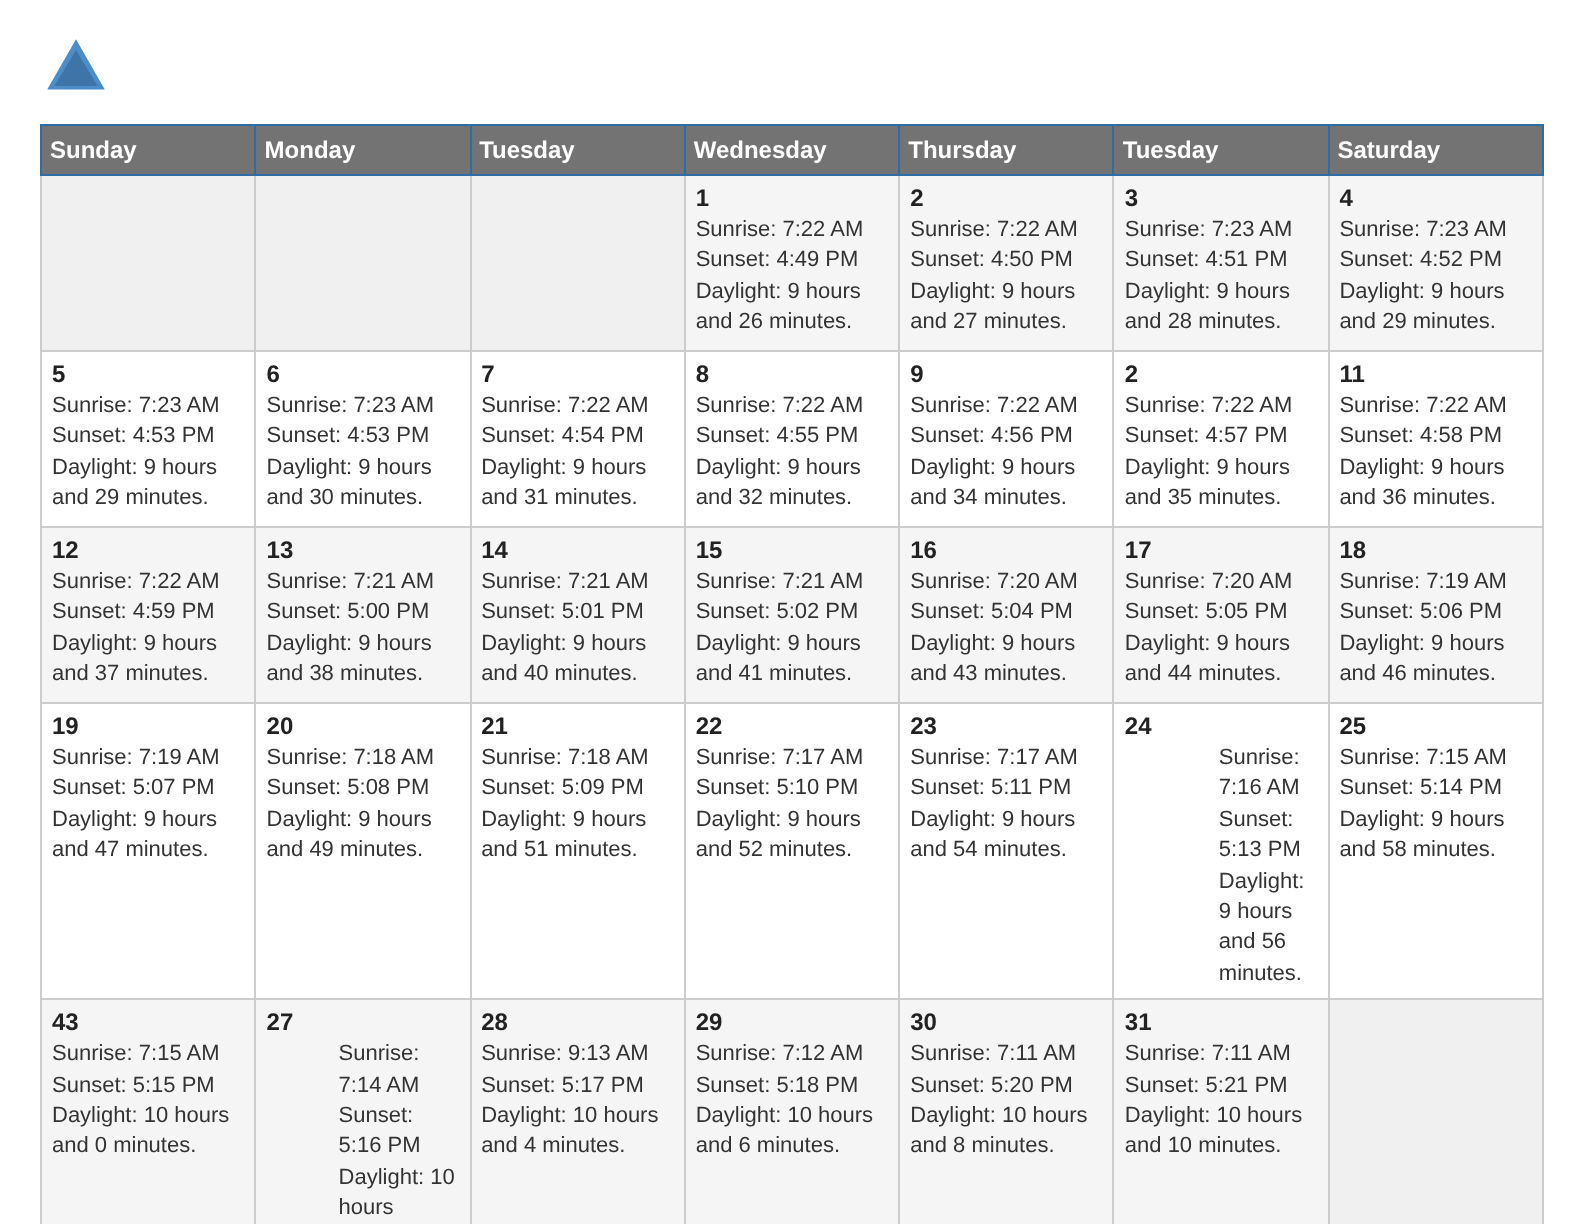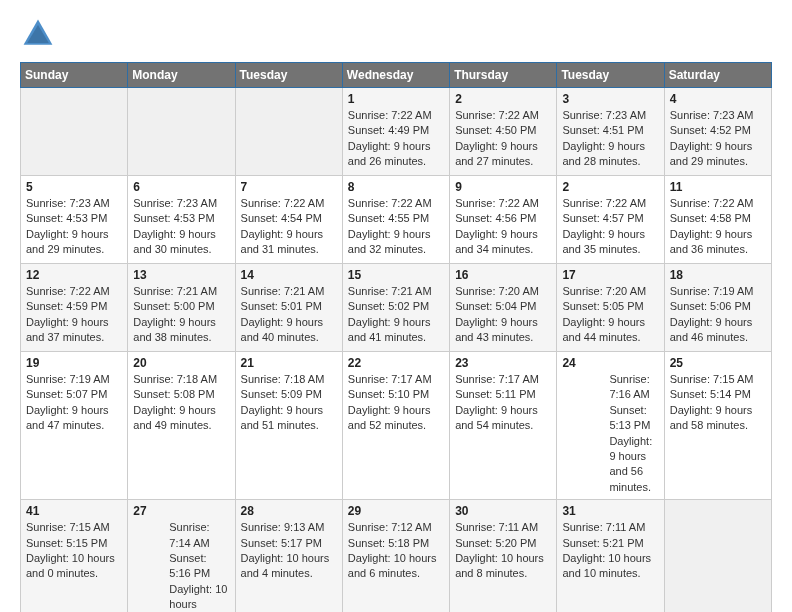--- a/index.html
+++ b/index.html
@@ -311,21 +311,21 @@
           <td>
             <div class="day-num">25</div>
             <div class="day-info" style="white-space: pre-line;">Sunrise: 7:15 AM
 Sunset: 5:14 PM
 Daylight: 9 hours
 and 58 minutes.</div>
           </td>
         </tr>
         <tr>
           <td>
-            <div class="day-num">41</div>
+            <div class="day-num">43</div>
             <div class="day-info" style="white-space: pre-line;">Sunrise: 7:15 AM
 Sunset: 5:15 PM
 Daylight: 10 hours
 and 0 minutes.</div>
           </td>
           <td>
             <div class="day-num">27</div>
             <div class="day-info" style="white-space: pre-line; margin-left: 36px;">Sunrise: 7:14 AM
 Sunset: 5:16 PM
 Daylight: 10 hours

